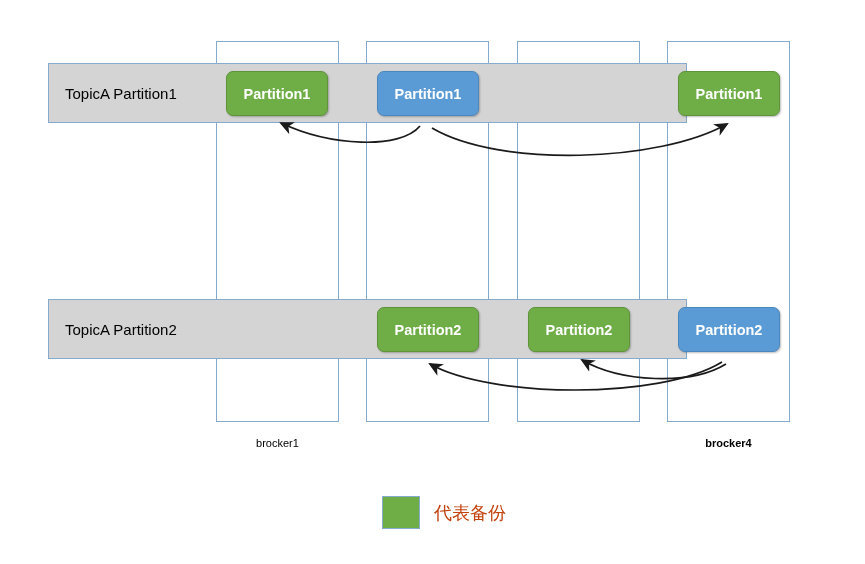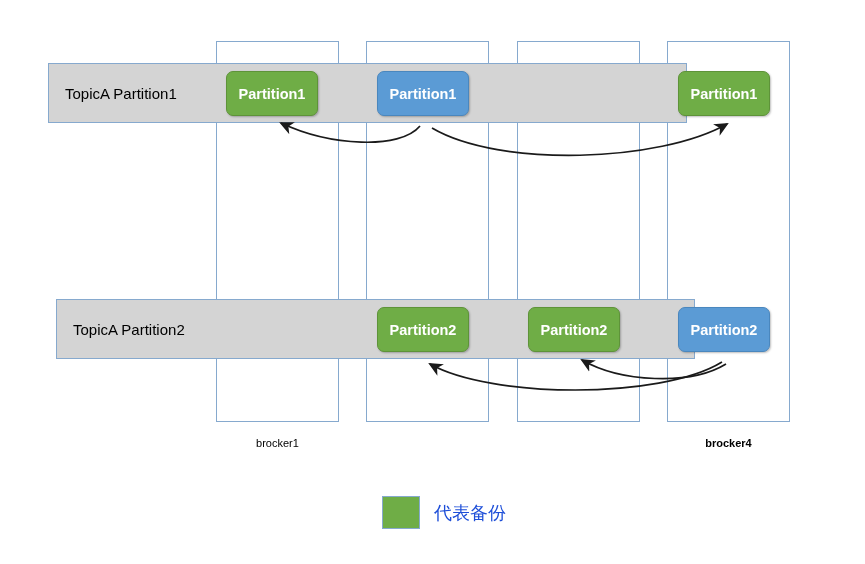--- a/index.html
+++ b/index.html
@@ -46,21 +46,21 @@
     transform: translateY(-50%);
     font-size: 15px;
     color: #000000;
     white-space: nowrap;
     letter-spacing: 0px;
   }
 
   
   .part-box {
     position: absolute;
-    width: 92px;
+    width: 102px;
     height: 45px;
     border-radius: 7px;
     box-sizing: border-box;
     display: flex;
     align-items: center;
     justify-content: center;
     font-size: 14.5px;
     font-weight: bold;
     color: #ffffff;
     box-shadow: 1px 1px 2px rgba(0,0,0,0.25);
@@ -105,21 +105,21 @@
   }
   #legend .swatch {
     width: 38px;
     height: 33px;
     background: #6FAD46;
     border: 1px solid #86A9CE;
     box-sizing: border-box;
   }
   #legend .legend-text {
     font-size: 18px;
-    color: #1d4ed8;
+    color: #c2410c;
     font-family: "DejaVu Sans", "Liberation Sans", sans-serif;
   }
 </style>
 </head>
 <body>
 
 <div id="canvas">
 
   <div class="broker-col" style="left:216px;"></div>
   <div class="broker-col" style="left:366px;"></div>
@@ -132,21 +132,21 @@
   <div class="part-box green" style="left:226px; top:71px;">
     <span>Partition1</span>
   </div>
   <div class="part-box blue" style="left:377px; top:71px;">
     <span>Partition1</span>
   </div>
   <div class="part-box green" style="left:678px; top:71px;">
     <span>Partition1</span>
   </div>
 
-  <div class="topic-band" style="top:299px;margin-left:8px;">
+  <div class="topic-band" style="top:299px;">
     <span class="topic-band-label">TopicA  Partition2</span>
   </div>
   <div class="part-box green" style="left:377px; top:307px;">
     <span>Partition2</span>
   </div>
   <div class="part-box green" style="left:528px; top:307px;">
     <span>Partition2</span>
   </div>
   <div class="part-box blue" style="left:678px; top:307px;">
     <span>Partition2</span>

